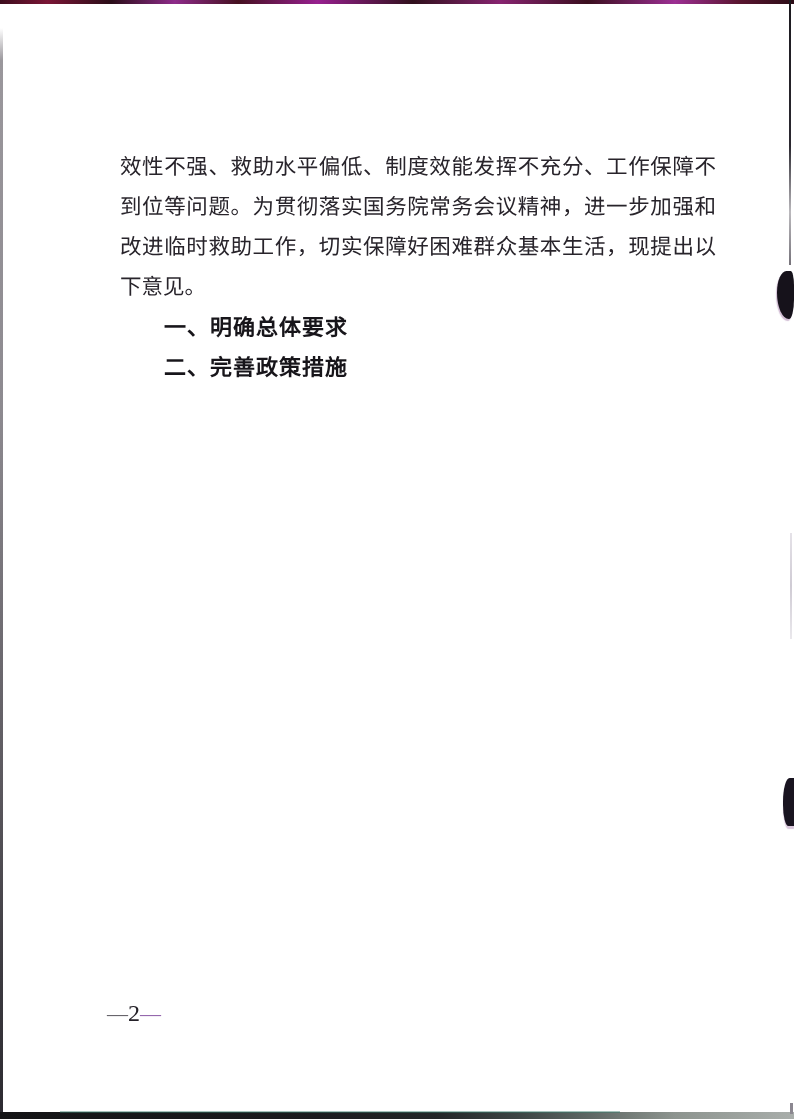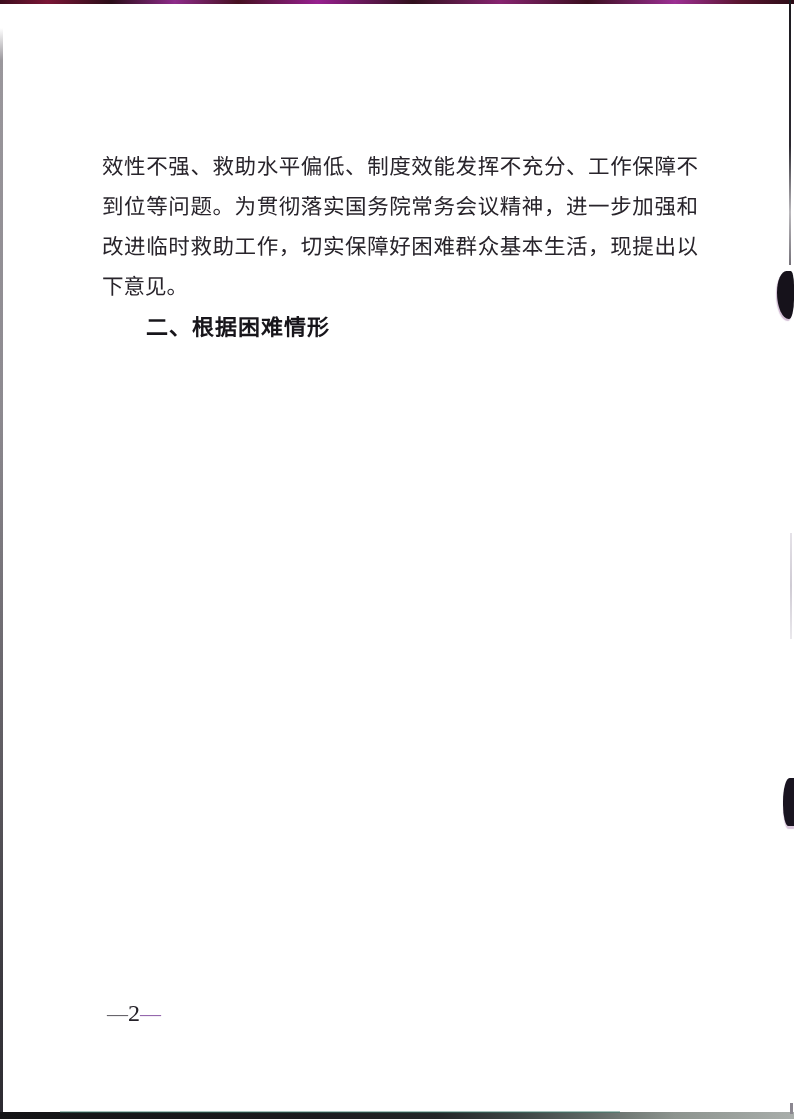--- a/index.html
+++ b/index.html
@@ -11,21 +11,21 @@
     position: relative;
     width: 794px;
     height: 1119px;
     overflow: hidden;
     font-family: "Liberation Serif", serif;
   }
 
   
   .doc {
     position: absolute;
-    left: 102px;
+    left: 120px;
     top: 148px;
     width: 596px;
     color: #28242b;
     font-size: 21.5px;
     line-height: 39.9px;
     text-align: justify;
     text-justify: inter-character;
     word-break: break-all;
   }
   .doc p { margin: 0; padding: 0; }
@@ -112,18 +112,19 @@
 <div class="artifact bottom-edge"></div>
 <div class="artifact bottom-edge-tint"></div>
 <div class="artifact right-line-top"></div>
 <div class="artifact right-blob-upper"></div>
 <div class="artifact right-line-mid"></div>
 <div class="artifact right-blob-lower"></div>
 <div class="artifact right-mark-bottom"></div>
 
 <div class="doc">
     <p class="body-continuation">效性不强、救助水平偏低、制度效能发挥不充分、工作保障不到位等问题。为贯彻落实国务院常务会议精神，进一步加强和改进临时救助工作，切实保障好困难群众基本生活，现提出以下意见。</p>
-    <p class="heading">二、根据困难情形</p>
+    <p class="heading">一、明确总体要求</p>
+    <p class="heading">二、完善政策措施</p>
   </div>
 
 <div class="page-number">
   <span class="dash-left">—</span><span class="num">2</span><span class="dash-right">—</span>
 </div>
 
 </body></html>

